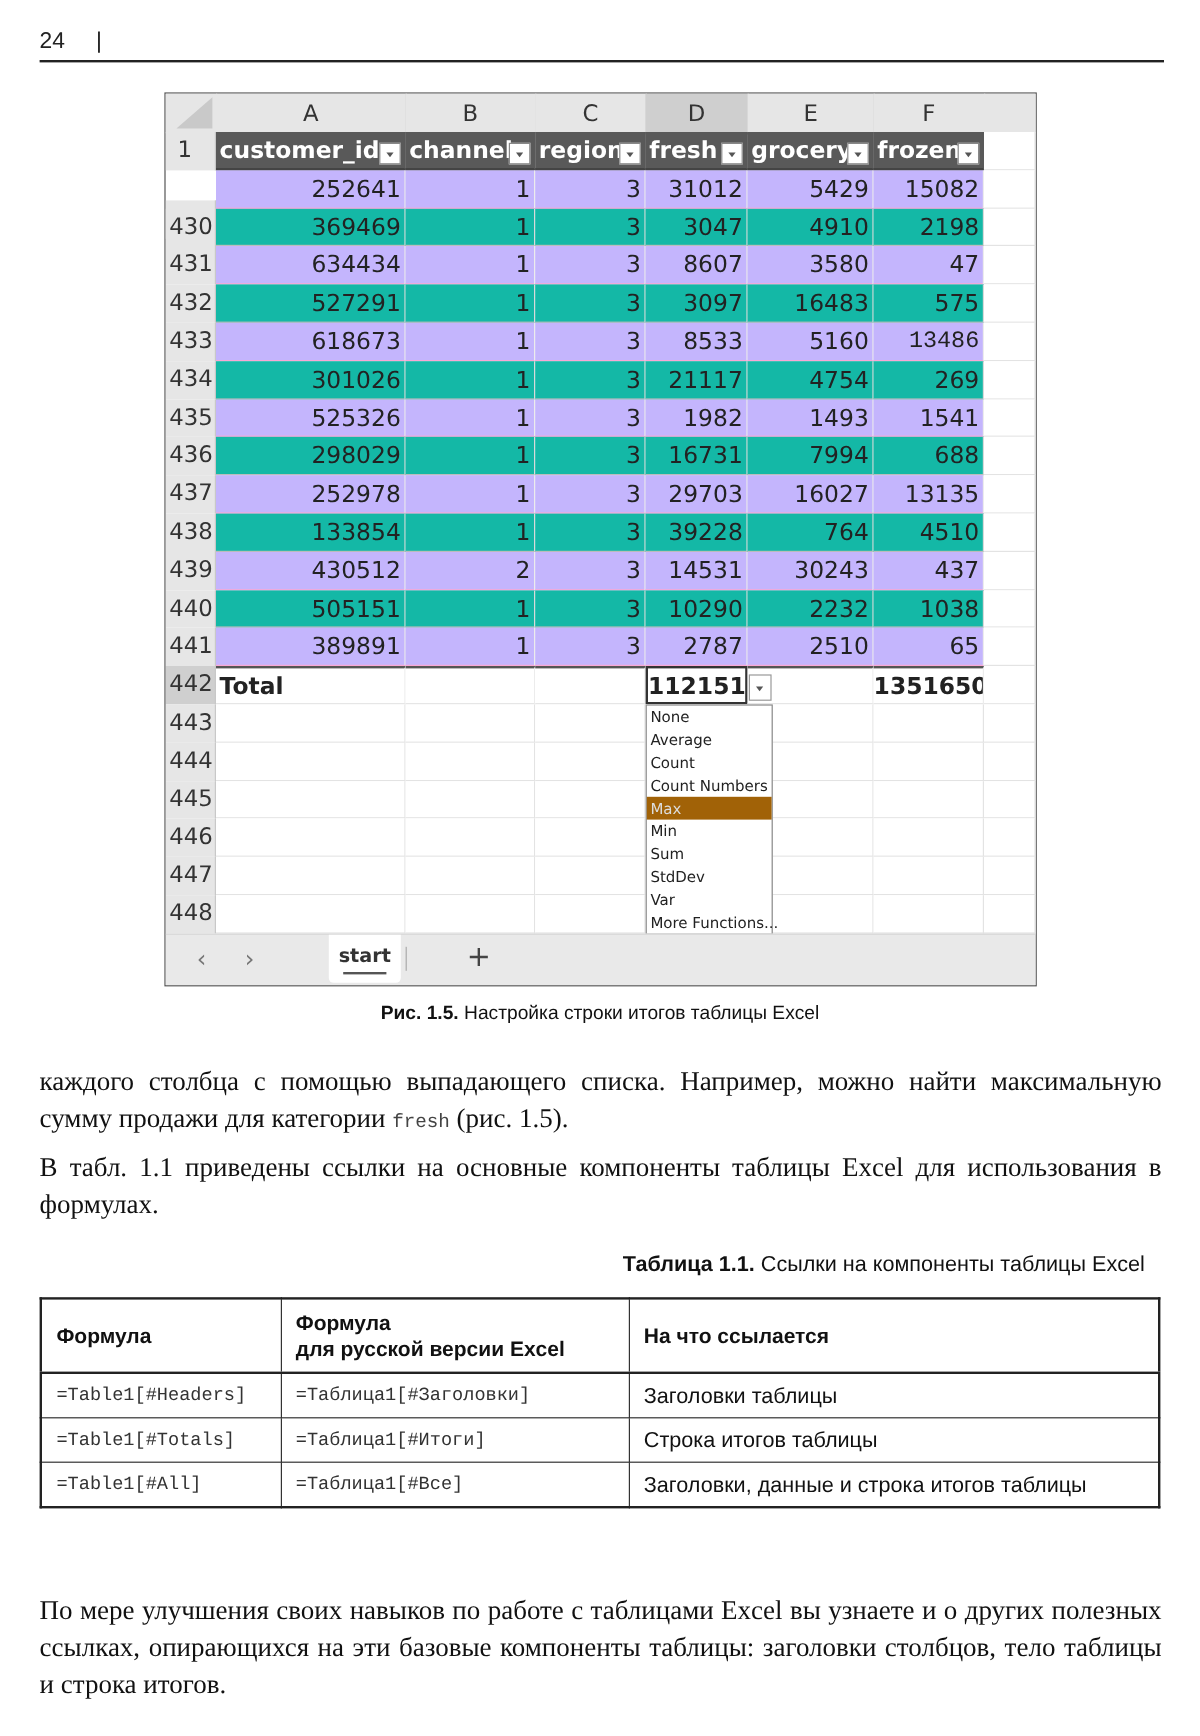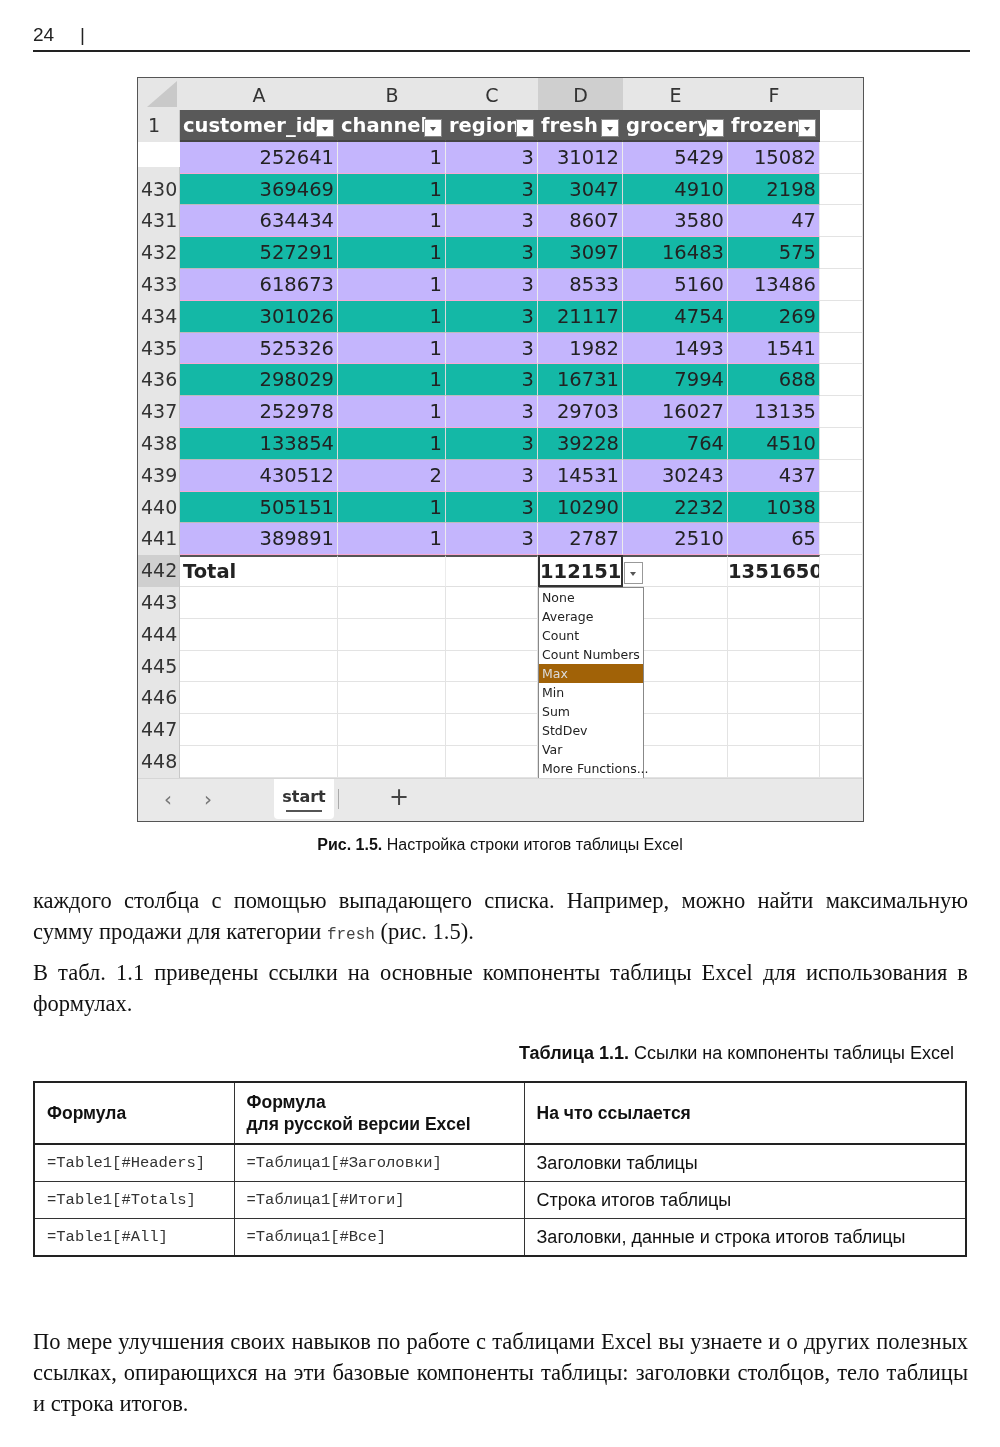--- a/index.html
+++ b/index.html
@@ -132,21 +132,21 @@
       <div class="cell band" style="left:400px;top:159.2px;width:85px;height:31.8px;line-height:31.8px;">3097</div>
       <div class="cell band" style="left:485px;top:159.2px;width:105px;height:31.8px;line-height:31.8px;">16483</div>
       <div class="cell band" style="left:590px;top:159.2px;width:92px;height:31.8px;line-height:31.8px;">575</div>
       <div class="cell empty" style="left:682px;top:159.2px;width:43px;height:31.8px;"></div>
       <div class="rowhdr" style="top:191px;height:31.8px;line-height:31.8px;">433</div>
       <div class="cell plain" style="left:42px;top:191px;width:158px;height:31.8px;line-height:31.8px;">618673</div>
       <div class="cell plain" style="left:200px;top:191px;width:108px;height:31.8px;line-height:31.8px;">1</div>
       <div class="cell plain" style="left:308px;top:191px;width:92px;height:31.8px;line-height:31.8px;">3</div>
       <div class="cell plain" style="left:400px;top:191px;width:85px;height:31.8px;line-height:31.8px;">8533</div>
       <div class="cell plain" style="left:485px;top:191px;width:105px;height:31.8px;line-height:31.8px;">5160</div>
-      <div class="cell plain" style="left:590px;top:191px;width:92px;height:31.8px;line-height:31.8px;">13486</div>
+      <div class="cell plain" style="left:590px;top:191px;width:92px;height:31.8px;line-height:31.8px;font-family:Liberation Mono, monospace;">13486</div>
       <div class="cell empty" style="left:682px;top:191px;width:43px;height:31.8px;"></div>
       <div class="rowhdr" style="top:222.8px;height:31.8px;line-height:31.8px;">434</div>
       <div class="cell band" style="left:42px;top:222.8px;width:158px;height:31.8px;line-height:31.8px;">301026</div>
       <div class="cell band" style="left:200px;top:222.8px;width:108px;height:31.8px;line-height:31.8px;">1</div>
       <div class="cell band" style="left:308px;top:222.8px;width:92px;height:31.8px;line-height:31.8px;">3</div>
       <div class="cell band" style="left:400px;top:222.8px;width:85px;height:31.8px;line-height:31.8px;">21117</div>
       <div class="cell band" style="left:485px;top:222.8px;width:105px;height:31.8px;line-height:31.8px;">4754</div>
       <div class="cell band" style="left:590px;top:222.8px;width:92px;height:31.8px;line-height:31.8px;">269</div>
       <div class="cell empty" style="left:682px;top:222.8px;width:43px;height:31.8px;"></div>
       <div class="rowhdr" style="top:254.60000000000002px;height:31.8px;line-height:31.8px;">435</div>

